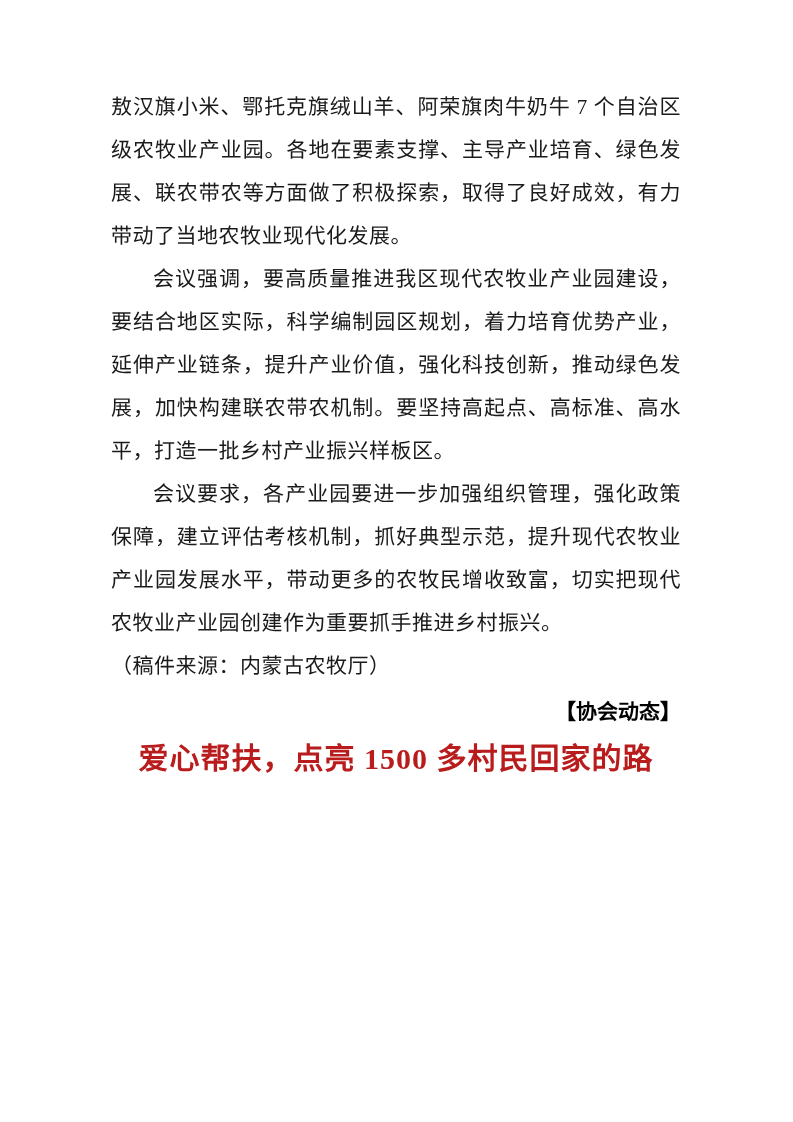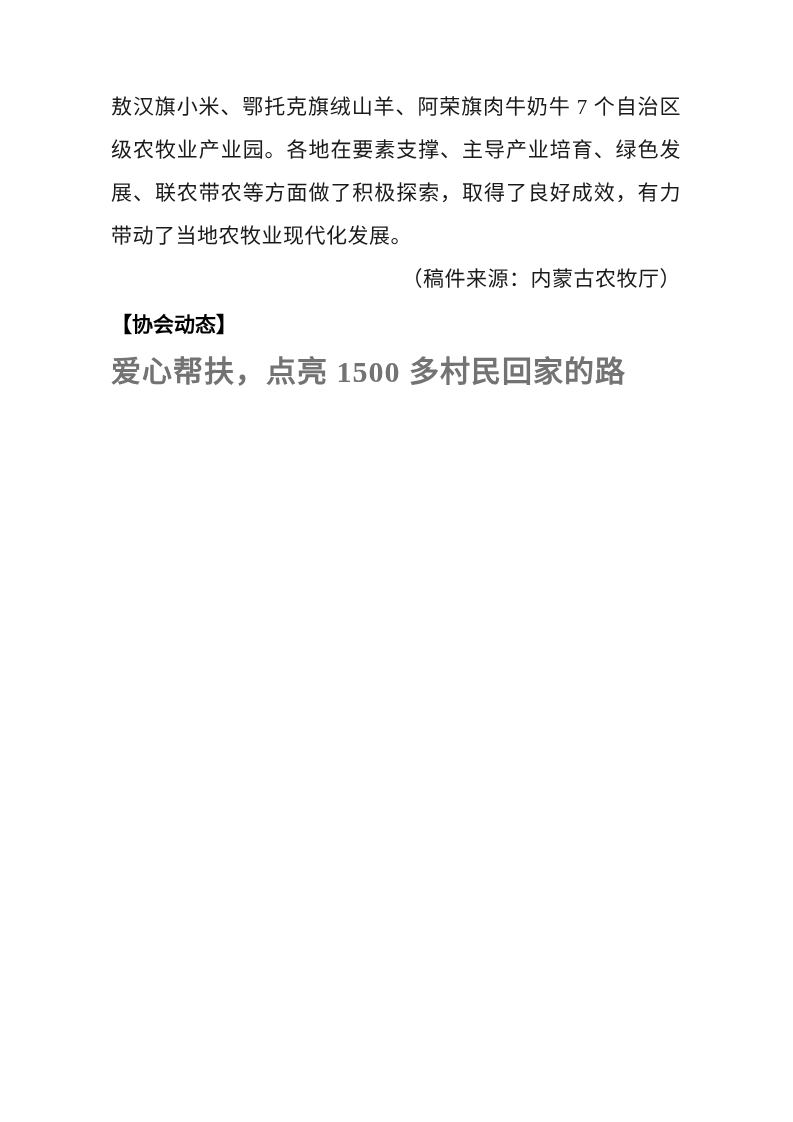--- a/index.html
+++ b/index.html
@@ -29,40 +29,40 @@
     text-align: justify;
     letter-spacing: 0.5px;
   }
   .indent {
     text-indent: 2em;
   }
   .source-line {
     margin: 0;
     font-size: 21px;
     line-height: 43px;
-    text-align: right;
+    text-align: left;
     letter-spacing: 0.5px;
   }
   .section-header {
     margin: 2px 0 0 0;
     font-family: "Liberation Sans", sans-serif;
     font-size: 21px;
     font-weight: 700;
     line-height: 43px;
     color: #000000;
-    text-align: left;
+    text-align: right;
   }
   .article-title {
     margin: 0;
     font-family: "Liberation Serif", serif;
     font-size: 30px;
     font-weight: 700;
     line-height: 52px;
-    color: #737373;
-    text-align: left;
+    color: #b91c1c;
+    text-align: center;
     letter-spacing: 1px;
   }
   .para-group-2 {
     margin-top: 6px;
   }
   .page-footer {
     position: absolute;
     left: 0;
     top: 1046px;
     width: 100%;
@@ -74,21 +74,23 @@
   }
 </style>
 </head>
 <body>
 
 <div class="page">
   <main class="content">
 
     <p class="body-para">敖汉旗小米、鄂托克旗绒山羊、阿荣旗肉牛奶牛 7 个自治区级农牧业产业园。各地在要素支撑、主导产业培育、绿色发展、联农带农等方面做了积极探索，取得了良好成效，有力带动了当地农牧业现代化发展。</p>
 
+    <p class="body-para indent">会议强调，要高质量推进我区现代农牧业产业园建设，要结合地区实际，科学编制园区规划，着力培育优势产业，延伸产业链条，提升产业价值，强化科技创新，推动绿色发展，加快构建联农带农机制。要坚持高起点、高标准、高水平，打造一批乡村产业振兴样板区。</p>
 
+    <p class="body-para indent">会议要求，各产业园要进一步加强组织管理，强化政策保障，建立评估考核机制，抓好典型示范，提升现代农牧业产业园发展水平，带动更多的农牧民增收致富，切实把现代农牧业产业园创建作为重要抓手推进乡村振兴。</p>
 
     <p class="source-line">（稿件来源：内蒙古农牧厅）</p>
 
     <h2 class="section-header">【协会动态】</h2>
 
     <h1 class="article-title">爱心帮扶，点亮 1500 多村民回家的路</h1>
 
 
 
   </main>

